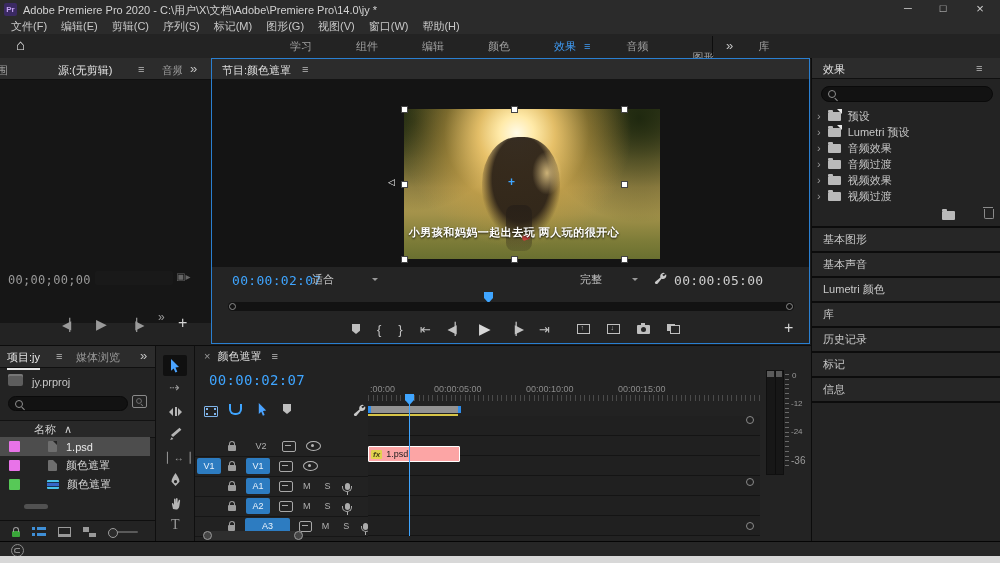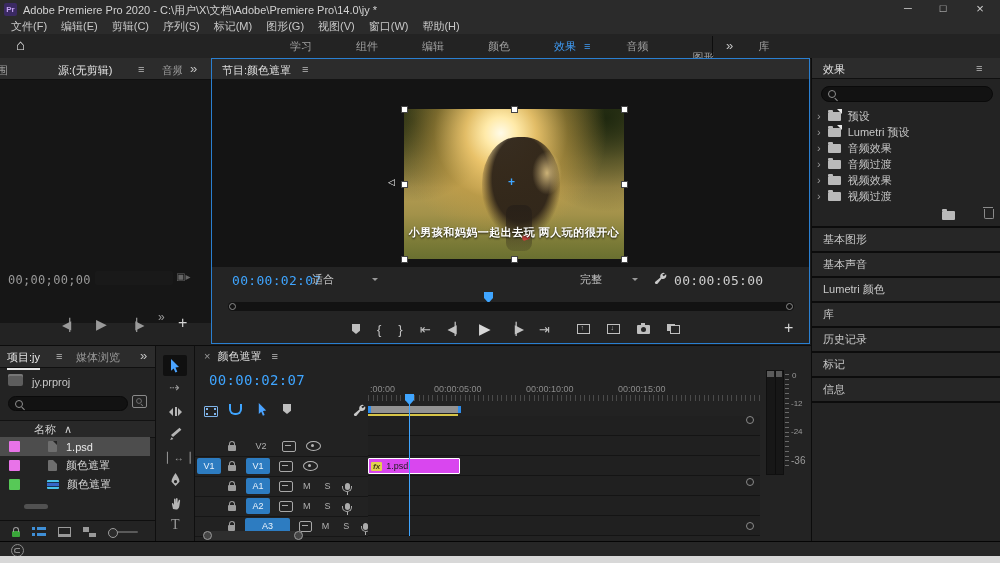--- a/index.html
+++ b/index.html
@@ -137,21 +137,21 @@
     <div class="abs panelhead" style="left:0;top:0;width:597px;height:20px;border-bottom:1px solid #101010;">
       <span class="abs" style="left:10px;top:4px;color:#dedede;">节目:颜色遮罩</span>
       <span class="abs" style="left:90px;top:4px;color:#bdbdbd;">≡</span>
     </div>
     <div class="abs" style="left:0;top:20px;width:597px;height:188px;background:#141414;">
 
       <div class="abs" style="left:192px;top:30px;width:220px;height:150px;overflow:hidden;background:
           radial-gradient(circle at 44% 16%, #fffbe8 0%, #ffeaa9 9%, rgba(246,204,112,.88) 20%, rgba(196,156,66,.5) 38%, rgba(120,100,40,0) 60%),
           radial-gradient(circle at 92% 6%, rgba(28,38,14,.95), rgba(28,38,14,0) 38%),
           radial-gradient(circle at 4% 8%, rgba(32,42,16,.95), rgba(32,42,16,0) 32%),
-          linear-gradient(180deg,#474a25 0%,#6b6532 16%,#9c8a46 34%,#b59c52 52%,#a3924a 70%,#7d7c38 88%,#6a7030 100%);">
+          linear-gradient(180deg,#474a25 0%,#6b6532 16%,#9c8a46 34%,#b59c52 52%,#a3924a 70%,#7d7c38 88%,#6a7030 100%); padding-left: 36px;">
         <div class="abs" style="left:78px;top:28px;width:78px;height:100px;background:radial-gradient(ellipse at 50% 42%, rgba(44,34,24,.95) 0 52%, rgba(44,34,24,0) 74%);border-radius:46%;"></div>
         <div class="abs" style="left:102px;top:96px;width:26px;height:46px;background:linear-gradient(rgba(40,32,24,.9), rgba(40,32,24,.2));border-radius:8px;"></div>
         <div class="abs" style="left:128px;top:42px;width:30px;height:44px;background:radial-gradient(ellipse, rgba(255,224,150,.75), rgba(255,224,150,0) 70%);"></div>
         <div class="abs" style="left:118px;top:126px;width:8px;height:5px;background:#c2403a;border-radius:2px;transform:rotate(-20deg);"></div>
         <div class="abs" style="left:0;top:116px;width:220px;text-align:center;color:#fff;font-size:11px;font-weight:bold;text-shadow:0 1px 2px rgba(0,0,0,.9);letter-spacing:.5px;white-space:nowrap;">小男孩和妈妈一起出去玩 两人玩的很开心</div>
       </div>
 
       <span class="hdl" style="left:189px;top:27px;"></span>
       <span class="hdl" style="left:299px;top:27px;"></span>
       <span class="hdl" style="left:409px;top:27px;"></span>
@@ -417,21 +417,21 @@
       <span class="synclock" style="margin-left:9px;"></span>
       <span style="margin-left:10px;color:#b0b0b0;font-size:9px;">M</span>
       <span style="margin-left:14px;color:#b0b0b0;font-size:9px;">S</span>
       <span class="mic" style="margin-left:14px;"></span>
     </div>
 
     
     <div class="abs" style="left:173px;top:70px;width:392px;height:120px;background:repeating-linear-gradient(#202020 0 19px,#141414 19px 20px);"></div>
 
     
-    <div class="abs row" style="left:173px;top:112px;width:92px;height:16px;background:#d946ef;border:1px solid #fff;box-sizing:border-box;border-radius:1px;">
+    <div class="abs row" style="left:173px;top:100px;width:92px;height:16px;background:#fca5a5;border:1px solid #fff;box-sizing:border-box;border-radius:1px;">
       <span style="margin-left:2px;background:#e0d24e;color:#4a431a;font-size:8px;font-style:italic;font-weight:bold;padding:0 2px;border-radius:1px;">fx</span>
       <span style="margin-left:4px;color:#1c1c1c;font-size:9px;">1.psd</span>
     </div>
 
     
     <div class="abs" style="left:210px;top:48px;width:9px;height:11px;background:#3fa5ff;clip-path:polygon(0 0,100% 0,100% 55%,50% 100%,0 55%);"></div>
     <div class="abs" style="left:214px;top:58px;width:1px;height:132px;background:#3fa5ff;"></div>
 
     
     <span class="abs" style="left:551px;top:70px;width:8px;height:8px;border:1.5px solid #8a8a8a;border-radius:50%;box-sizing:border-box;"></span>

